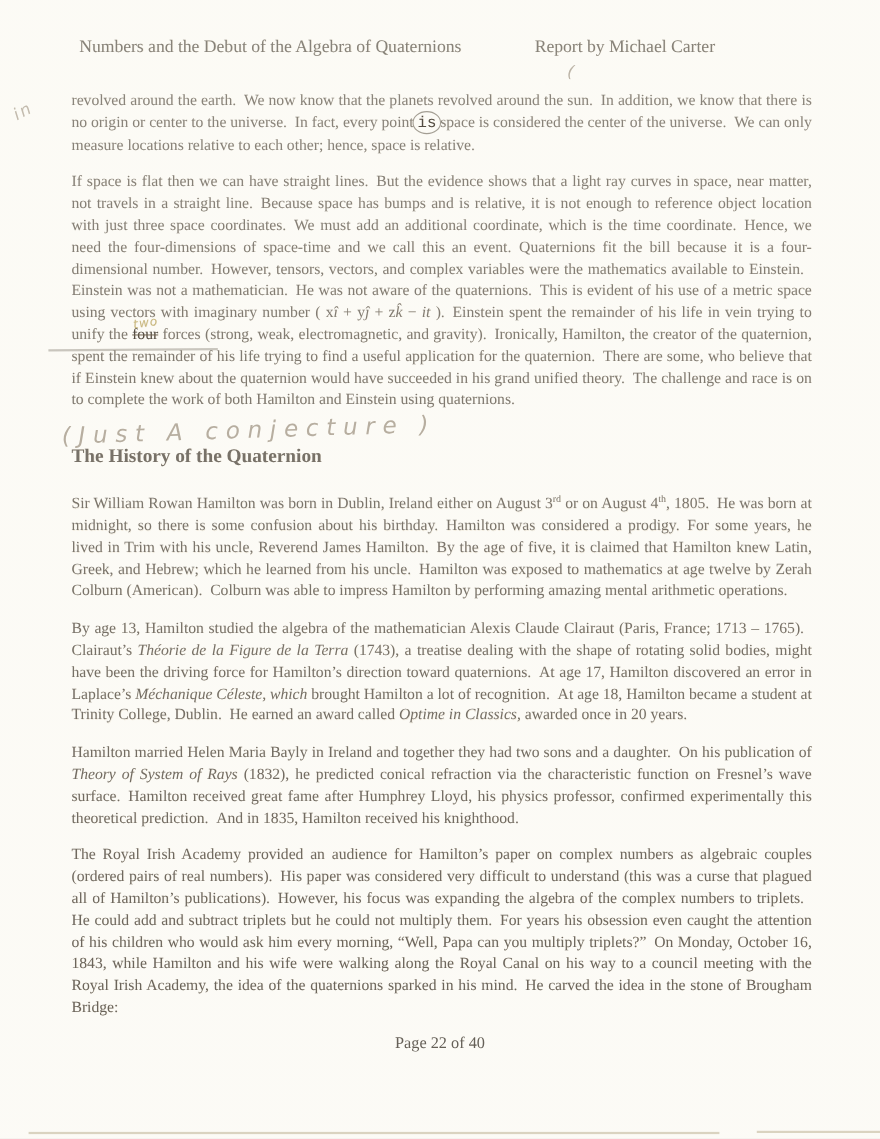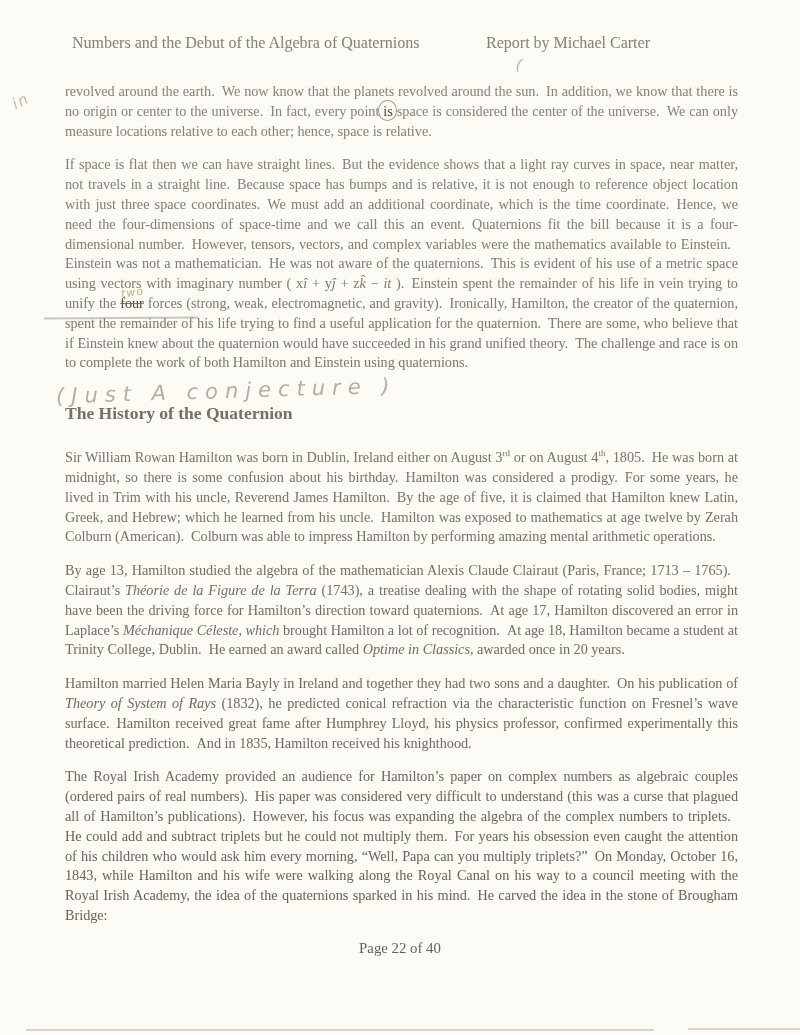--- a/index.html
+++ b/index.html
@@ -24,21 +24,21 @@
   .section-heading{
     margin:30px 0 24px 65px;font-size:17.5px;font-weight:bold;color:#4a433a;
     text-shadow:.5px .3px .6px rgba(170,130,60,.18);
   }
   .footer{
     text-align:center;font-size:14.8px;margin-top:10px;color:#4e4840;
   }
   
   .i{font-style:italic;}
   .sup{vertical-align:super;font-size:9px;line-height:0;}
-  .circled{position:relative;}
+  .circled{position:relative;font-family:Liberation Mono, monospace;}
   .circled::after{
     content:"";position:absolute;left:-5px;right:-4px;top:-3px;bottom:-2px;
     border:1.4px solid rgba(125,118,105,.7);border-radius:50%;
   }
   .strike{
     position:relative;
     text-decoration:line-through;
     text-decoration-thickness:1.2px;
     text-decoration-color:rgba(105,96,82,.8);
   }

